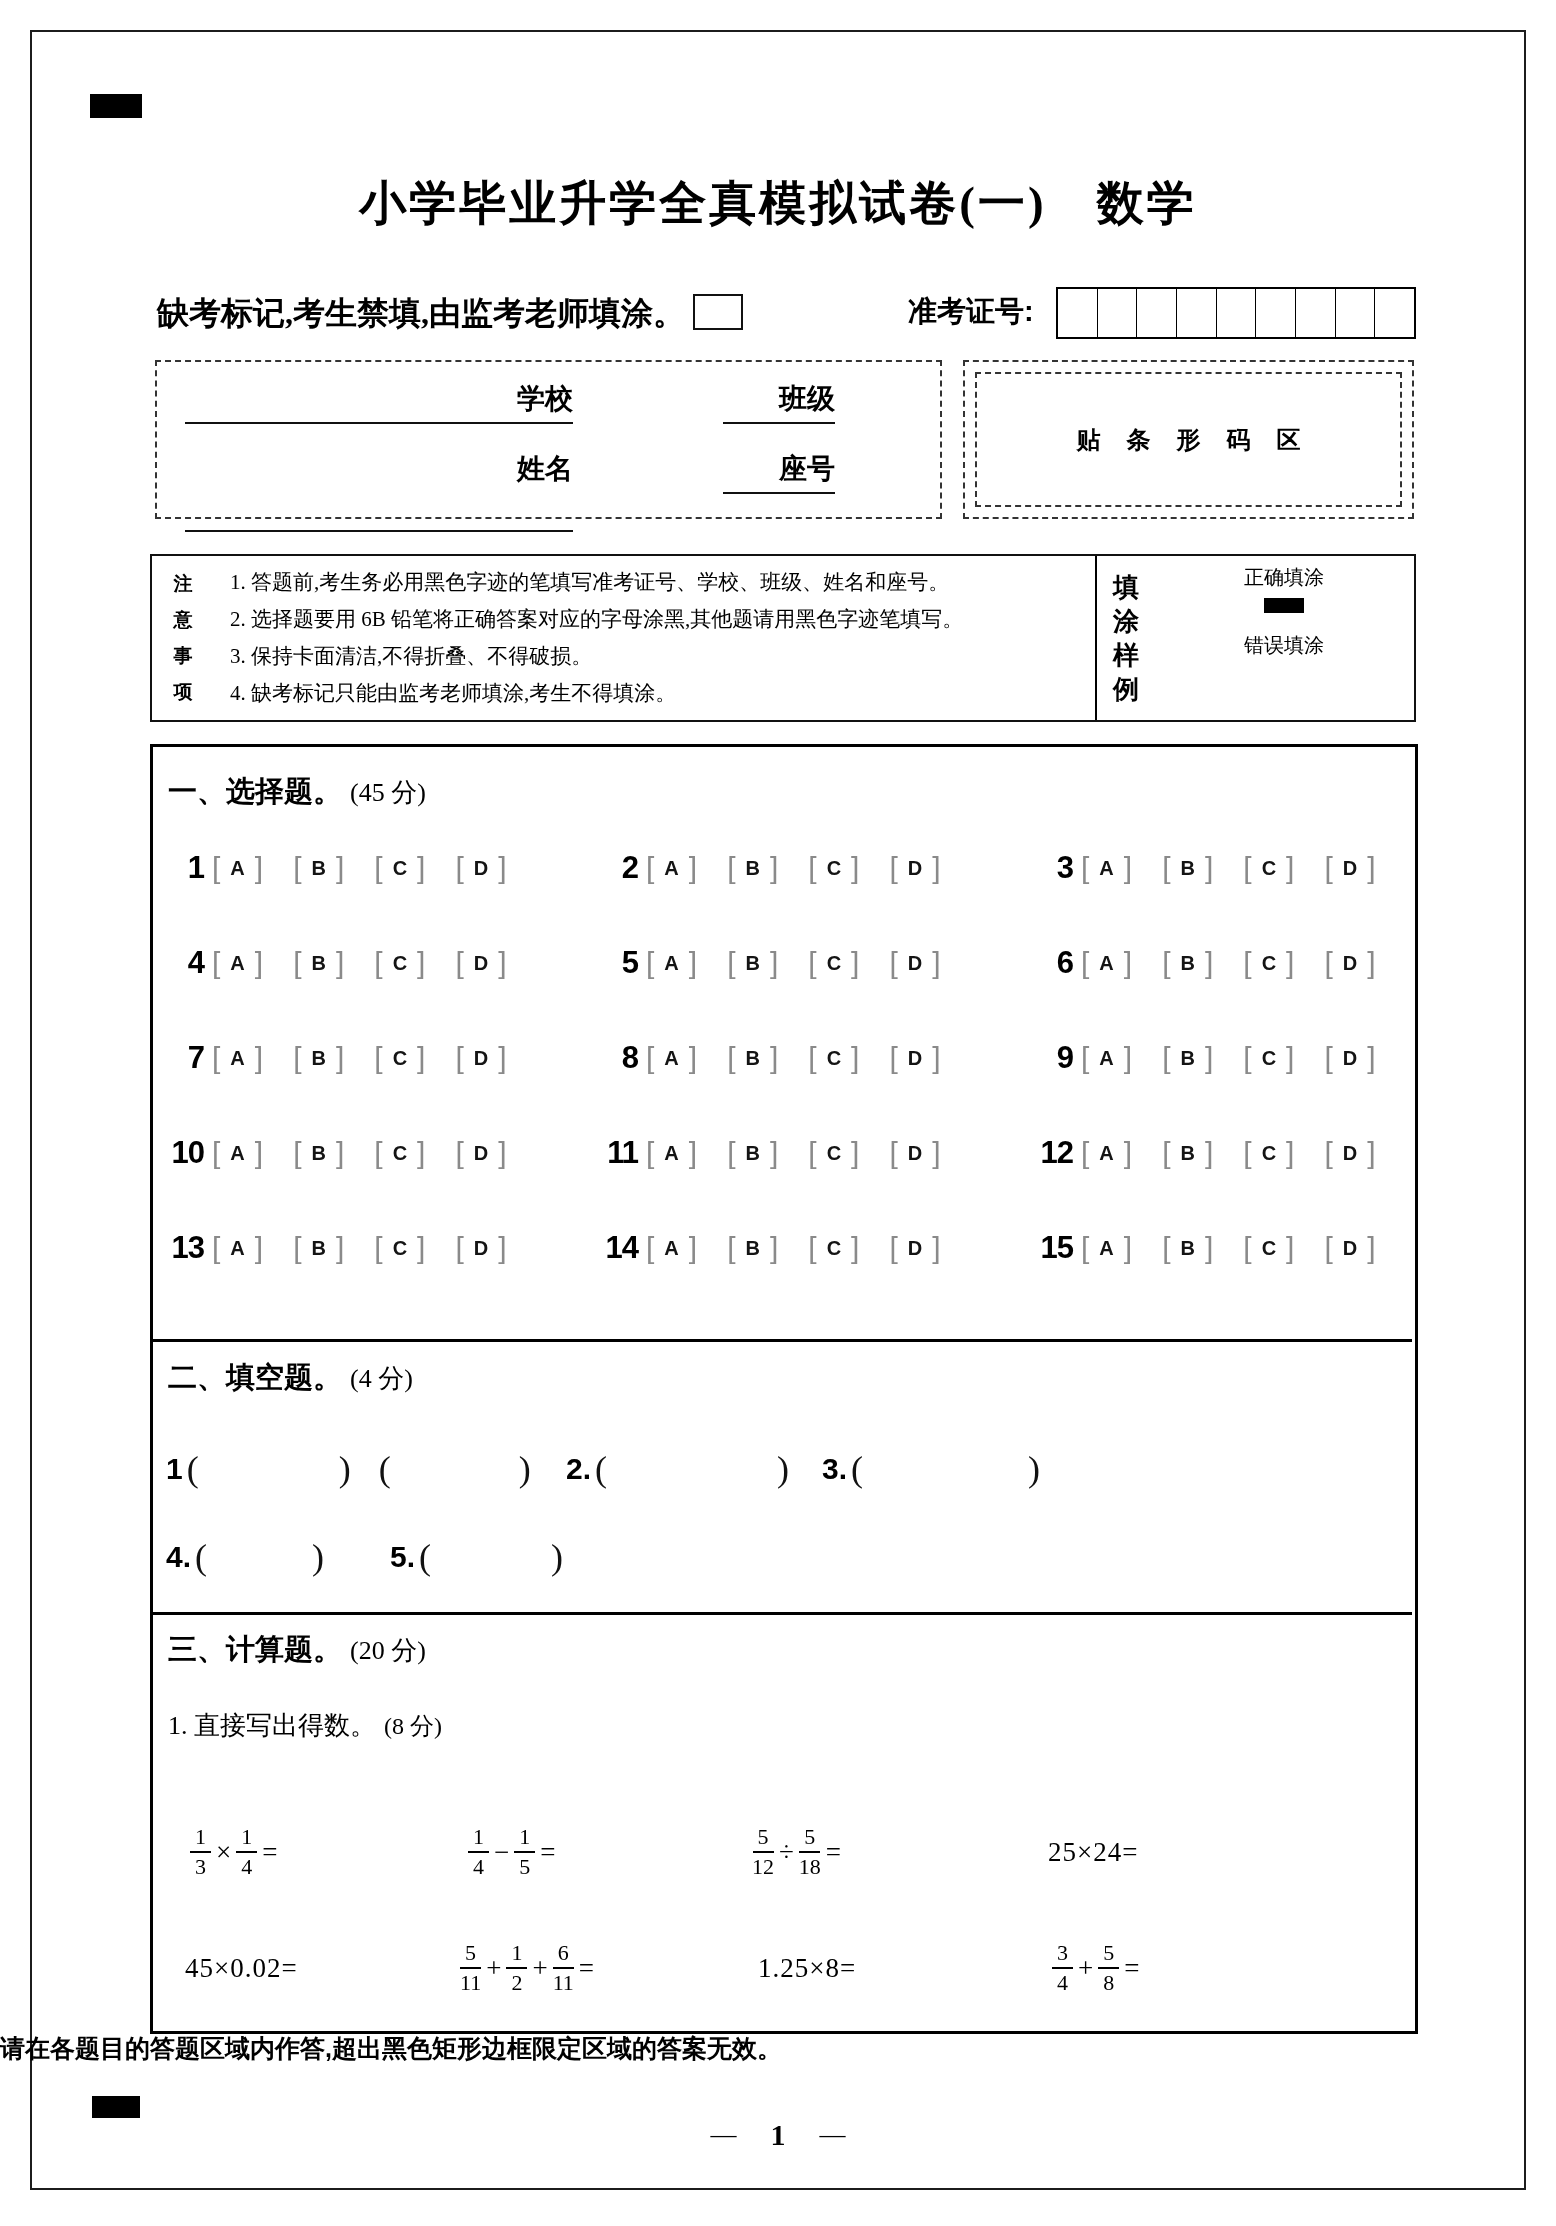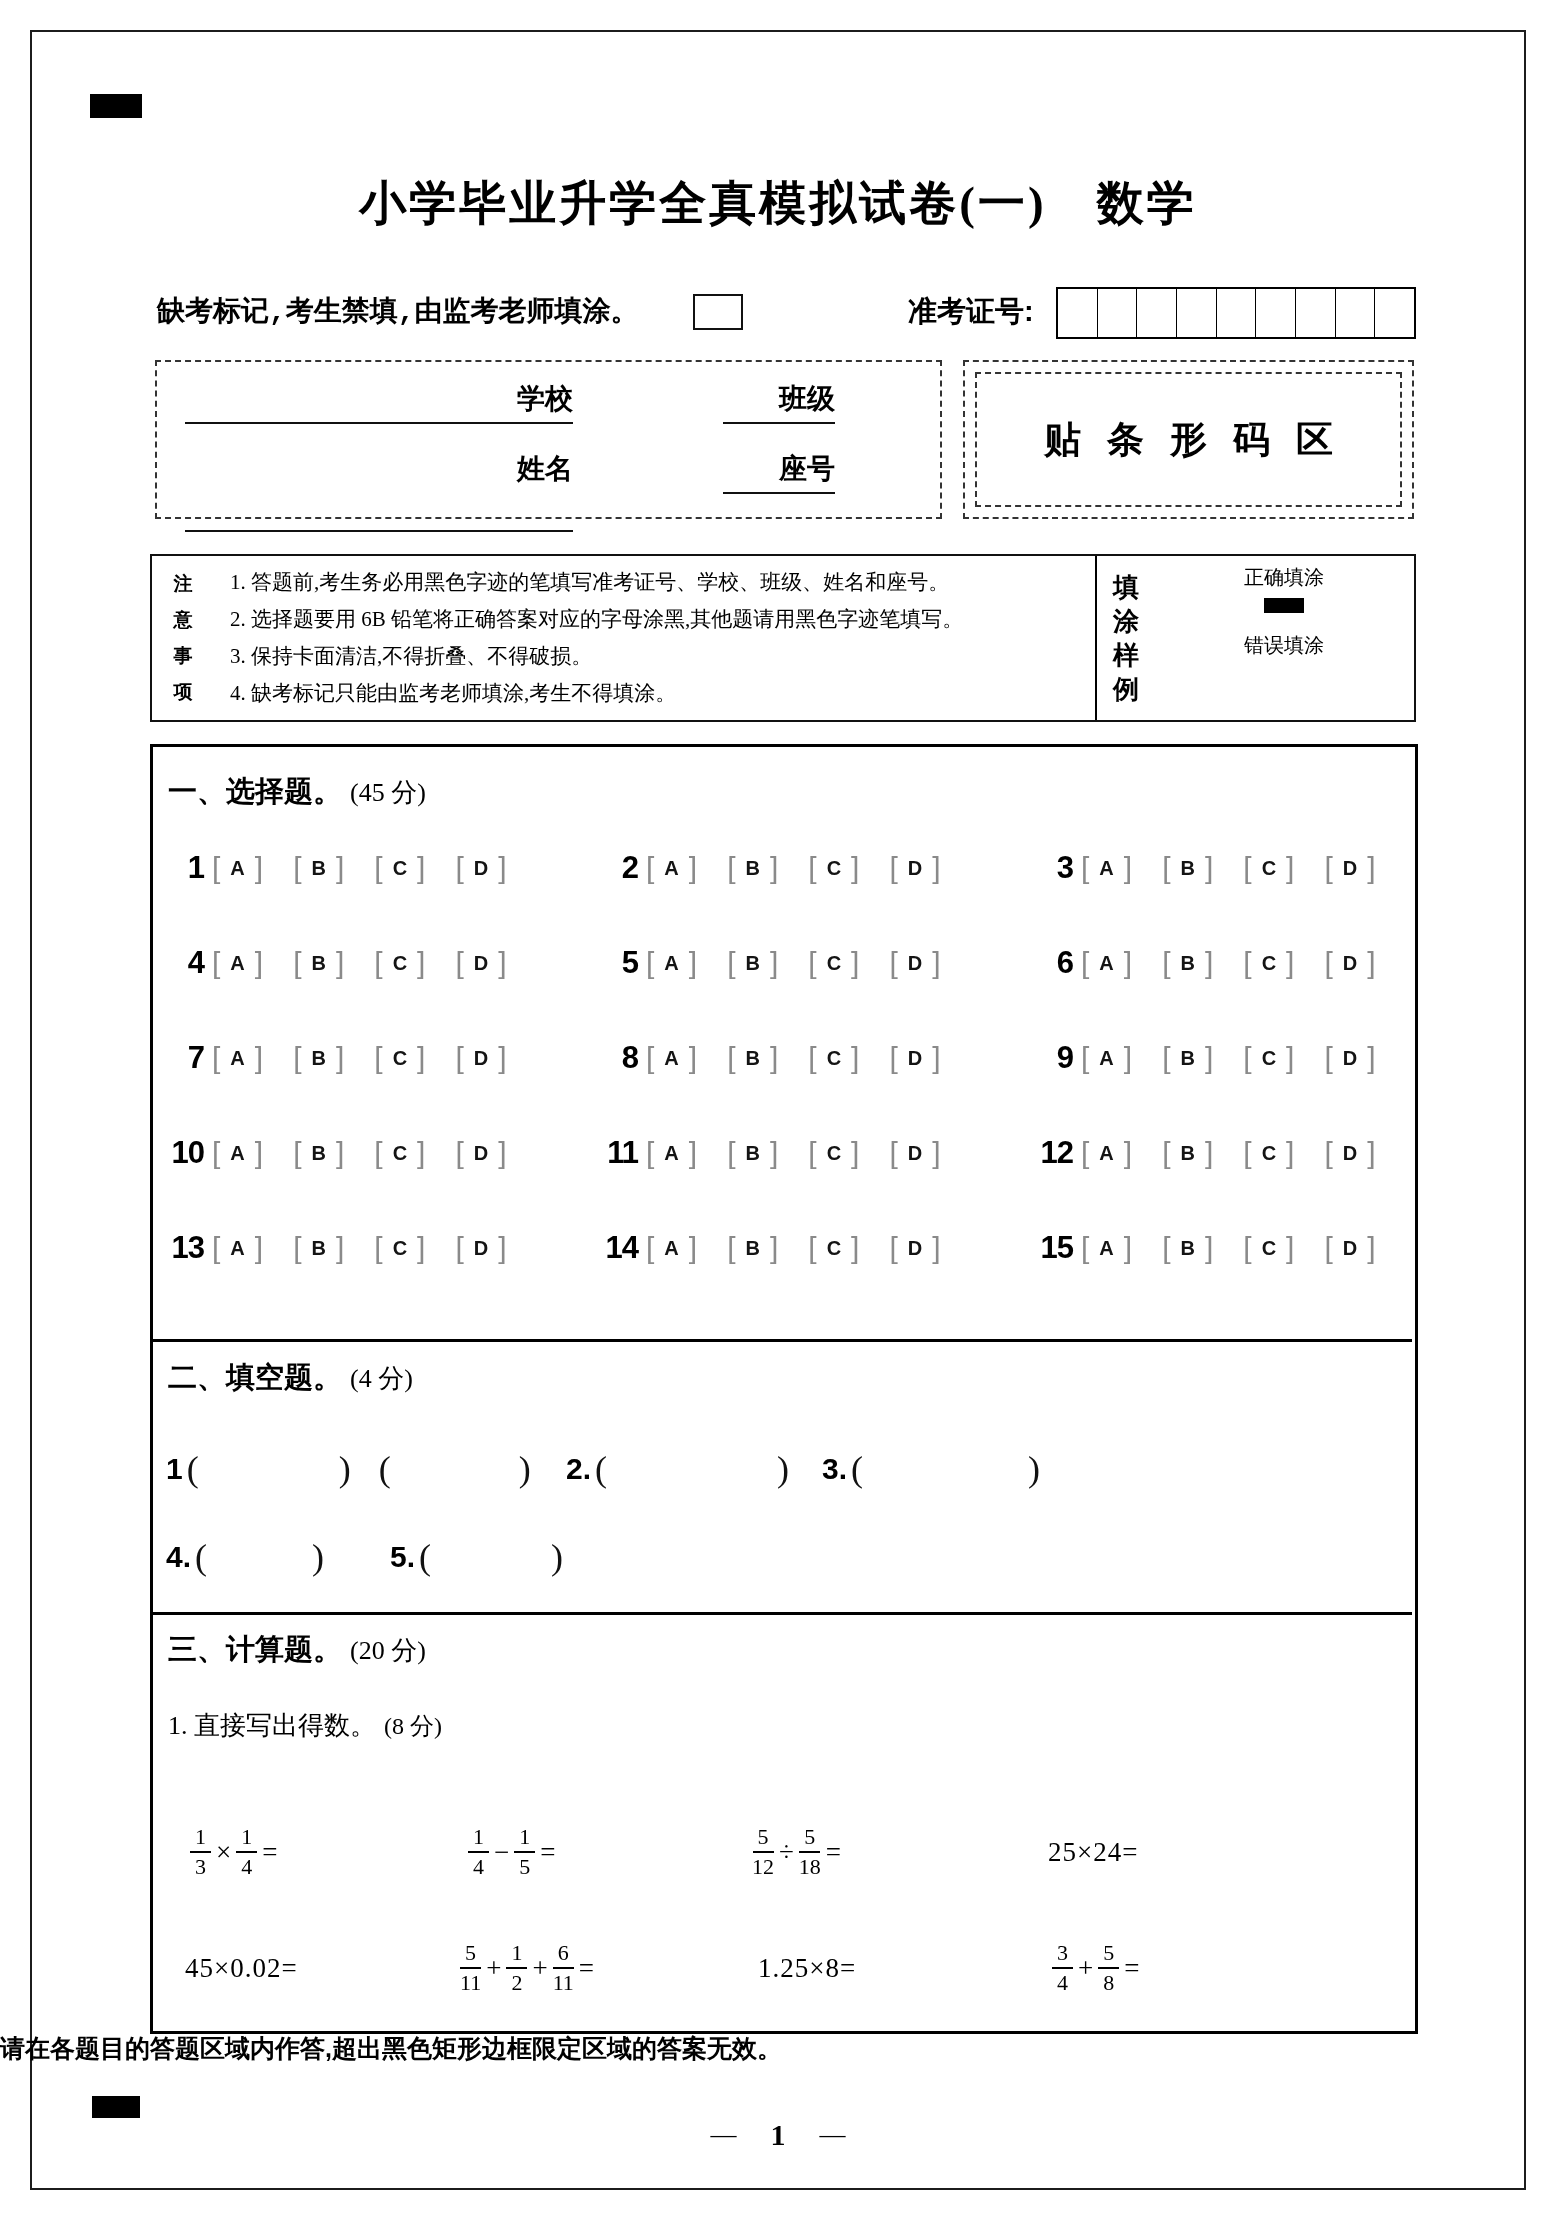--- a/index.html
+++ b/index.html
@@ -6,37 +6,37 @@
   #page{position:relative;width:1556px;height:2226px;background:#fff;color:#000;
         font-family:"Liberation Sans","DejaVu Sans",sans-serif;overflow:hidden;}
   .abs{position:absolute;}
   
   .page-frame{left:30px;top:30px;width:1492px;height:2156px;border:2px solid #1c1c1c;}
   .reg-mark{background:#000;}
   
   .title{left:0;right:0;top:172px;text-align:center;font-family:"Liberation Serif","DejaVu Serif",serif;
          font-weight:700;font-size:47px;letter-spacing:3px;}
   
-  .absent-label{left:157px;top:292px;font-size:28px;font-weight:700;
-                font-family:Liberation Mono, monospace;}
+  .absent-label{left:157px;top:292px;font-size:32px;font-weight:700;
+                font-family:Liberation Serif, serif;}
   .absent-box{left:693px;top:294px;width:46px;height:32px;border:2px solid #111;}
   .examno-label{left:908px;top:292px;font-size:29px;font-weight:700;}
   .examno-grid{left:1056px;top:287px;width:356px;height:48px;border:2px solid #000;display:flex;}
   .examno-cell{flex:1;border-left:1px solid #000;}
   .examno-cell:first-child{border-left:none;}
   
   .student-box{left:155px;top:360px;width:783px;height:155px;border:2px dashed #333;}
   .info-item{position:absolute;display:flex;align-items:flex-end;height:44px;
              font-family:"Liberation Serif","DejaVu Serif",serif;font-size:28px;font-weight:700;flex-direction:column;}
   .uline{display:inline-block;border-bottom:2px solid #111;height:38px;margin-left:4px;}
   
   .barcode-outer{left:963px;top:360px;width:447px;height:155px;border:2px dashed #333;}
   .barcode-inner{position:absolute;left:10px;top:10px;right:10px;bottom:10px;border:2px dashed #333;
                  display:flex;align-items:center;justify-content:center;}
-  .barcode-text{font-size:37px;font-weight:700;letter-spacing:26px;text-indent:26px;
+  .barcode-text{font-size:24px;font-weight:700;letter-spacing:26px;text-indent:26px;
                 font-family:Liberation Serif, serif;}
   
   .notes-box{left:150px;top:554px;width:1262px;height:164px;border:2px solid #111;}
   .vside{word-break:break-all;text-align:center;font-weight:700;}
   .notes-side{position:absolute;left:14px;top:10px;width:34px;font-size:19px;line-height:36px;}
   .notes-list{position:absolute;left:78px;top:8px;width:860px;
               font-family:"Liberation Serif","DejaVu Serif",serif;font-size:21px;line-height:37px;}
   .notes-vline{position:absolute;left:943px;top:0;bottom:0;width:2px;background:#000;}
   .sample-side{position:absolute;left:958px;top:14px;width:32px;font-size:26px;line-height:34px;}
   .sample-label{position:absolute;left:1032px;width:200px;text-align:center;font-size:20px;

